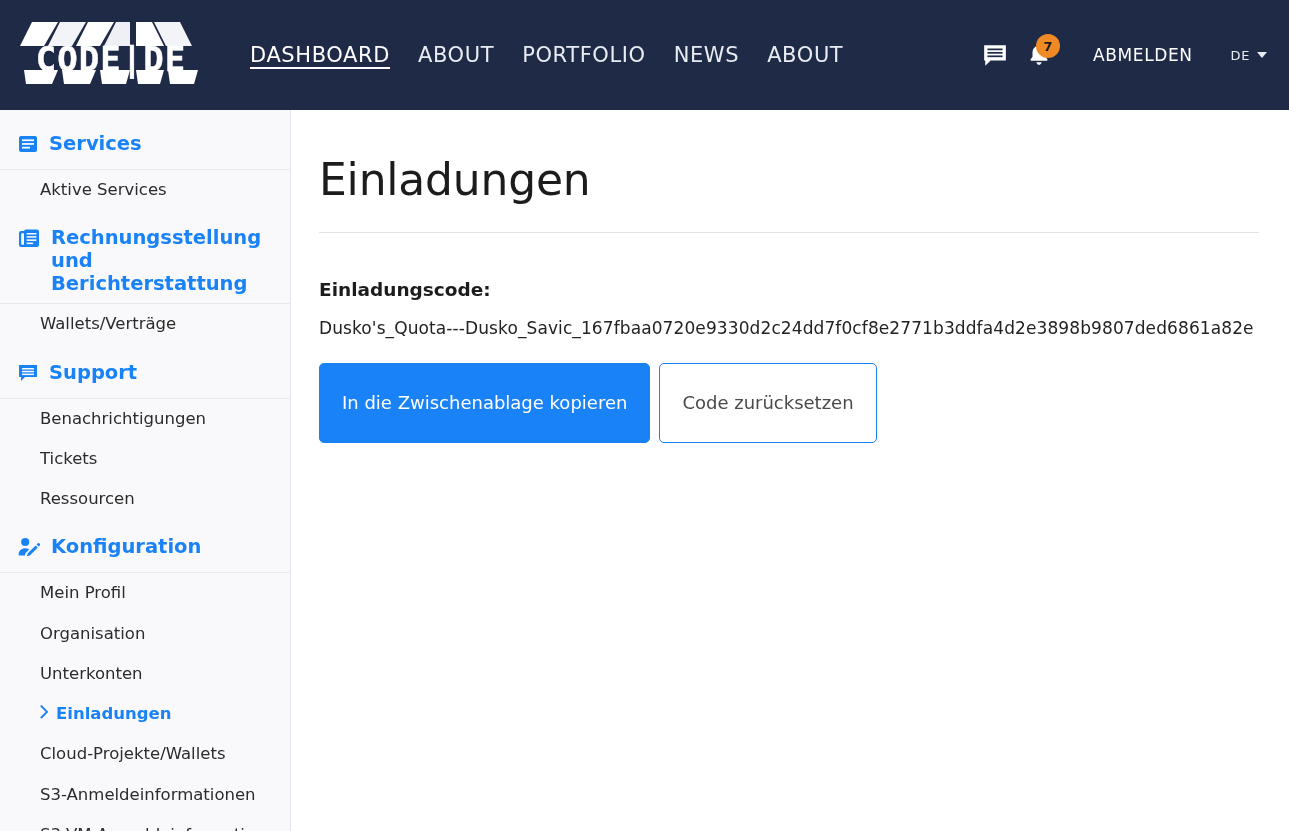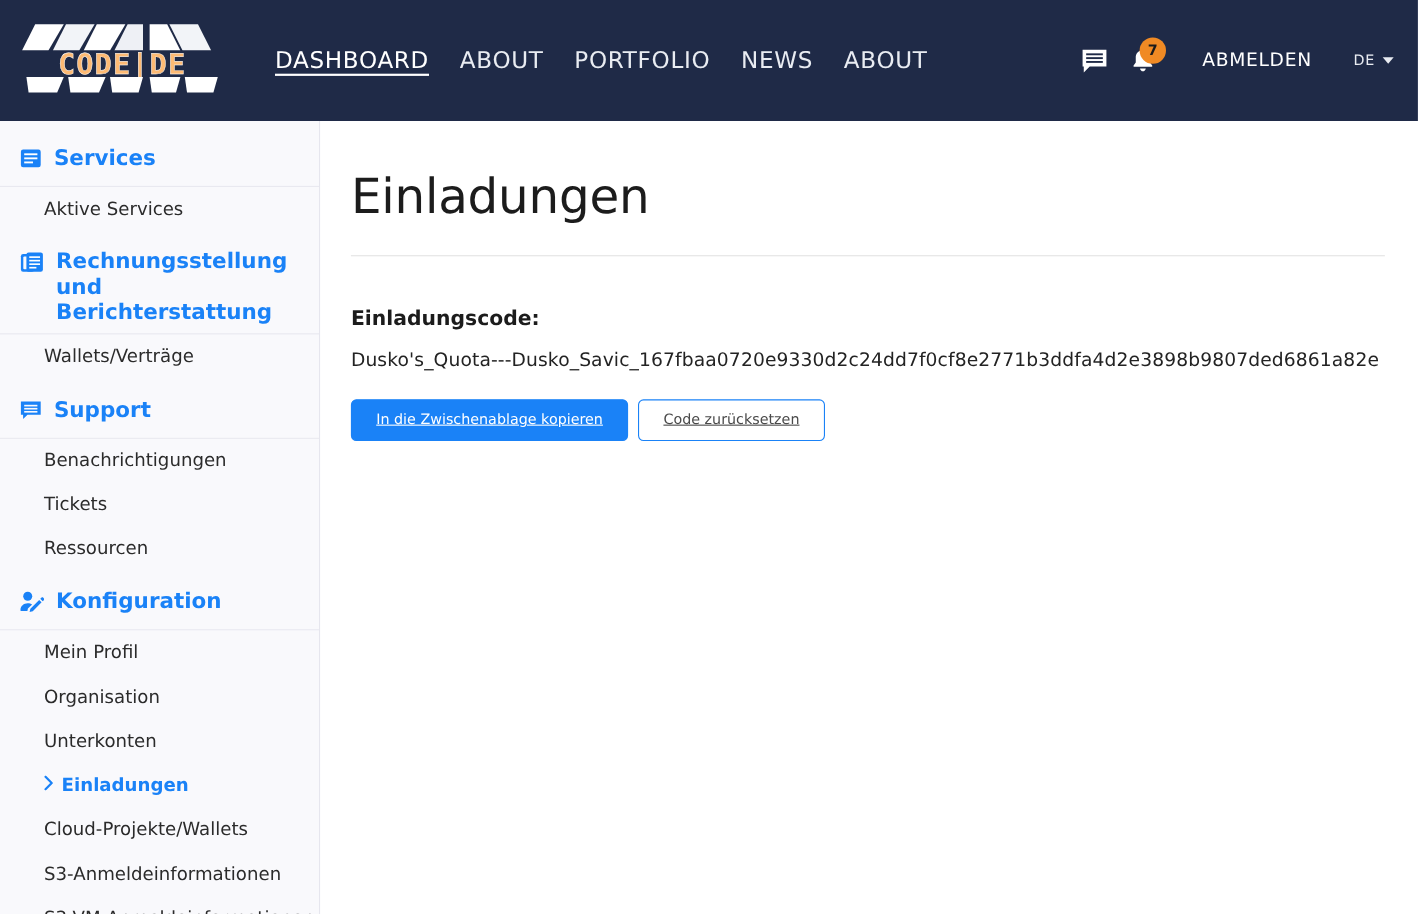--- a/index.html
+++ b/index.html
@@ -30,24 +30,24 @@
     flex: 0 0 auto;
   }
   .logo-roofs { position: absolute; top: 4px; left: 0; width: 186px; height: 26px; }
   .logo-base  { position: absolute; bottom: 6px; left: 0; width: 186px; height: 22px; }
   .logo-word {
     position: absolute;
     top: 26px; left: 0;
     width: 186px; height: 34px;
     display: flex; align-items: center; justify-content: center;
     font-family: "DejaVu Sans Mono", "Liberation Mono", monospace;
-    font-size: 26px;
+    font-size: 34px;
     font-weight: 700;
     letter-spacing: 1px;
-    color: #fdba74;
+    color: #ffffff;
     -webkit-text-stroke: 0.4px #ffffff;
   }
 
   
   .mainnav {
     display: flex;
     align-items: center;
     gap: 0px;
     margin-left: 46px;
   }
@@ -196,27 +196,26 @@
     word-break: break-all;
   }
   .btnrow {
     margin-top: 25px;
     display: flex;
     gap: 9px;
     align-items: center;
   }
   .btn {
     font-family: inherit;
-    font-size: 13px;
+    font-size: 18px;
     border-radius: 5px;
-    padding: 10px 22px;
+    padding: 28px 22px;
     cursor: pointer;
     line-height: 1.2;
     white-space: nowrap;
-    text-decoration: underline;
   }
   .btn-primary {
     background: #1a82f7;
     border: 1px solid #1a82f7;
     color: #ffffff;
   }
   .btn-outline {
     background: #ffffff;
     border: 1px solid #1a82f7;
     color: #4a4a4a;

